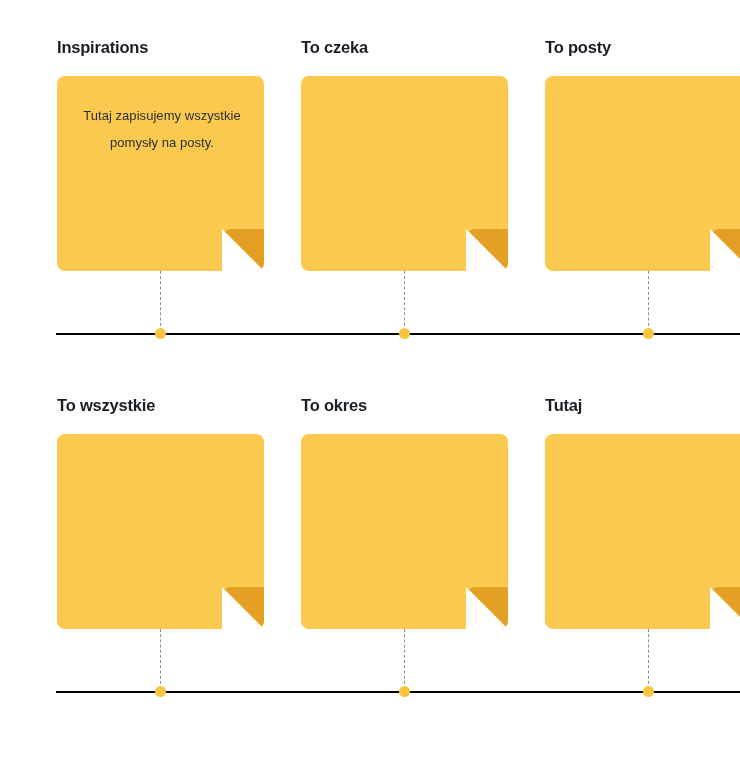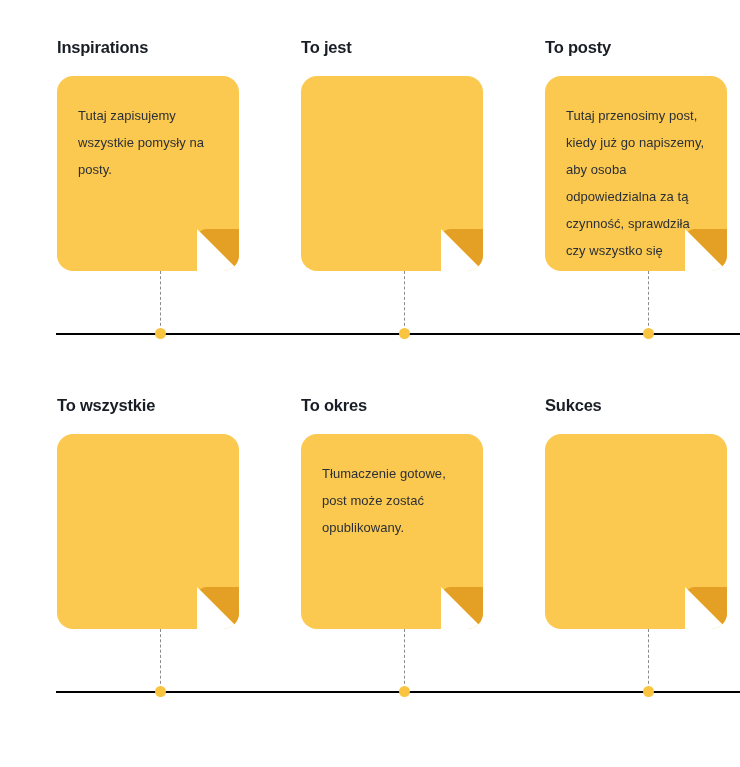--- a/index.html
+++ b/index.html
@@ -36,24 +36,25 @@
     font-weight: bold;
     letter-spacing: -0.2px;
     color: #191e26;
     white-space: nowrap;
   }
 
   .card {
     position: absolute;
     top: 76px;
     left: 0;
-    width: 182px;
+    width: 207px;
     background: #fbc94f;
-    border-radius: 16px;
+    border-radius: 8px;
     overflow: hidden;
+    text-align: center;
   }
   .card-tall { height: 195px; }
   .card-short { height: 195px; }
 
   .card-text {
     position: absolute;
     top: 26px;
     left: 21px;
     right: 18px;
     font-size: 13px;
@@ -141,34 +142,33 @@
         <div class="card-text">Tutaj zapisujemy wszystkie pomysły na posty.</div>
         <div class="fold">
           <div class="fold-tri"></div>
           <div class="fold-notch"></div>
         </div>
       </div>
       <div class="connector"></div>
     </div>
 
     <div class="column col-1">
-      <div class="col-heading">To jest</div>
+      <div class="col-heading">To czeka</div>
       <div class="card card-tall">
         <div class="fold">
           <div class="fold-tri"></div>
           <div class="fold-notch"></div>
         </div>
       </div>
       <div class="connector"></div>
     </div>
 
     <div class="column col-2">
       <div class="col-heading">To posty</div>
       <div class="card card-tall">
-        <div class="card-text">Tutaj przenosimy post, kiedy już go napiszemy, aby osoba odpowiedzialna za tą czynność, sprawdziła czy wszystko się zgadza.</div>
         <div class="fold">
           <div class="fold-tri"></div>
           <div class="fold-notch"></div>
         </div>
       </div>
       <div class="connector"></div>
     </div>
 
     <div class="axis">
       <div class="axis-arrow"></div>
@@ -187,31 +187,30 @@
           <div class="fold-tri"></div>
           <div class="fold-notch"></div>
         </div>
       </div>
       <div class="connector"></div>
     </div>
 
     <div class="column col-1">
       <div class="col-heading">To okres</div>
       <div class="card card-short">
-        <div class="card-text">Tłumaczenie gotowe, post może zostać opublikowany.</div>
         <div class="fold">
           <div class="fold-tri"></div>
           <div class="fold-notch"></div>
         </div>
       </div>
       <div class="connector"></div>
     </div>
 
     <div class="column col-2">
-      <div class="col-heading">Sukces</div>
+      <div class="col-heading">Tutaj</div>
       <div class="card card-short">
         <div class="fold">
           <div class="fold-tri"></div>
           <div class="fold-notch"></div>
         </div>
       </div>
       <div class="connector"></div>
     </div>
 
     <div class="axis">

